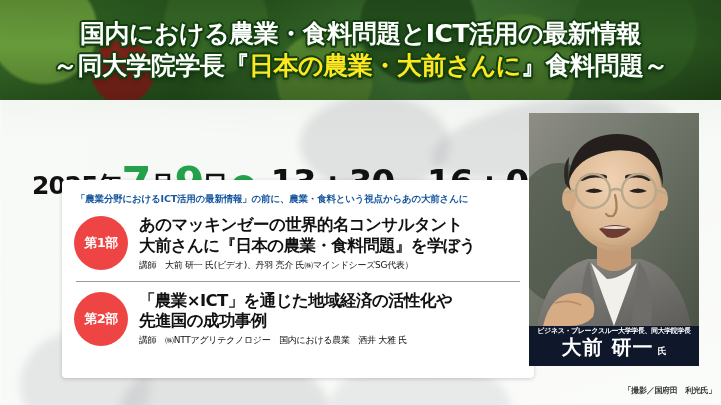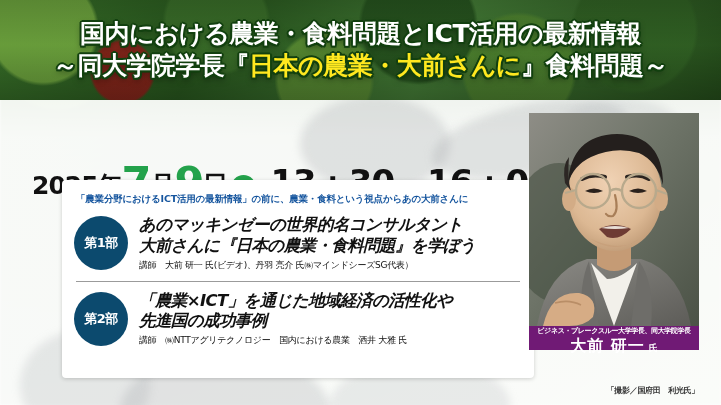--- a/index.html
+++ b/index.html
@@ -98,47 +98,47 @@
     box-shadow:0 1px 4px rgba(0,0,0,.18);
     padding:0;overflow:hidden;margin-left:29px;
   }
   .card-lead{
     margin:11px 14px 0 14px;color:#15559e;font-weight:bold;
     font-size:9.5px;line-height:1.62;letter-spacing:-.2px;
   }
   .part{display:flex;align-items:flex-start;margin:8px 12px 0 12px;}
   .part-badge{
     flex:0 0 auto;width:54px;height:54px;border-radius:50%;
-    background:#0c4a6e;color:#fff;font-size:13px;font-weight:bold;
+    background:#ef4444;color:#fff;font-size:13px;font-weight:bold;
     display:flex;align-items:center;justify-content:center;margin-top:2px;letter-spacing:-.5px;
   }
   .part-body{margin-left:11px;padding-top:1px;}
   .part-title{
-    color:#111;font-weight:bold;font-size:16.5px;line-height:1.22;letter-spacing:-.6px;white-space:nowrap;font-style:italic;
+    color:#111;font-weight:bold;font-size:16.5px;line-height:1.22;letter-spacing:-.6px;white-space:nowrap;
   }
   .part-speaker{
     margin-top:3px;color:#111;font-weight:normal;font-size:9px;letter-spacing:-.3px;white-space:nowrap;
   }
   .divider{height:1px;background:#9b9b9b;margin:9px 14px 0 14px;}
 
   
   .photo-block{position:absolute;left:529px;top:113px;width:170px;height:245px;}
   .photo{
     position:absolute;left:0;top:0;width:170px;height:213px;overflow:hidden;background:#6d6a63;
   }
   .photo svg{display:block;width:170px;height:213px;}
   .name-plate{
-    position:absolute;left:0;top:213px;width:170px;height:24px;background:#701a75;
+    position:absolute;left:0;top:213px;width:170px;height:40px;background:#0f172a;
     color:#fff;text-align:center;padding-top:1px;box-sizing:border-box;
   }
   .plate-role{font-size:7px;font-weight:bold;letter-spacing:-.4px;line-height:1.25;white-space:nowrap;}
-  .plate-name{font-size:16px;font-weight:bold;letter-spacing:1px;line-height:1.1;display:inline-block;}
+  .plate-name{font-size:20px;font-weight:bold;letter-spacing:1px;line-height:1.1;display:inline-block;}
   .plate-suffix{font-size:9px;font-weight:bold;margin-left:4px;letter-spacing:0;}
   .credit{
-    position:absolute;left:529px;top:385px;width:170px;text-align:right;
+    position:absolute;left:546px;top:385px;width:170px;text-align:right;
     color:#3a3a3a;font-size:8px;font-weight:bold;letter-spacing:-.3px;
   }
 </style>
 </head>
 <body>
 
 <div class="stage">
 
   <div class="bg-wrap">
     <div class="bg-veg"></div>

